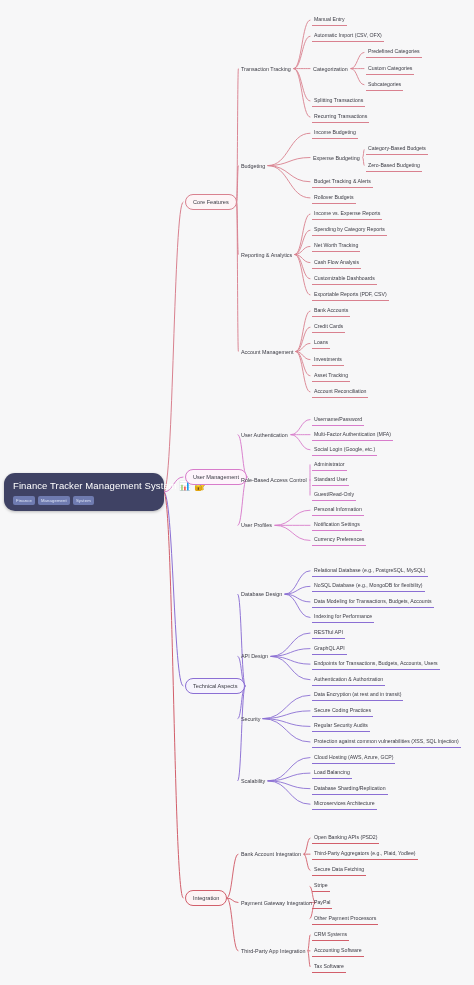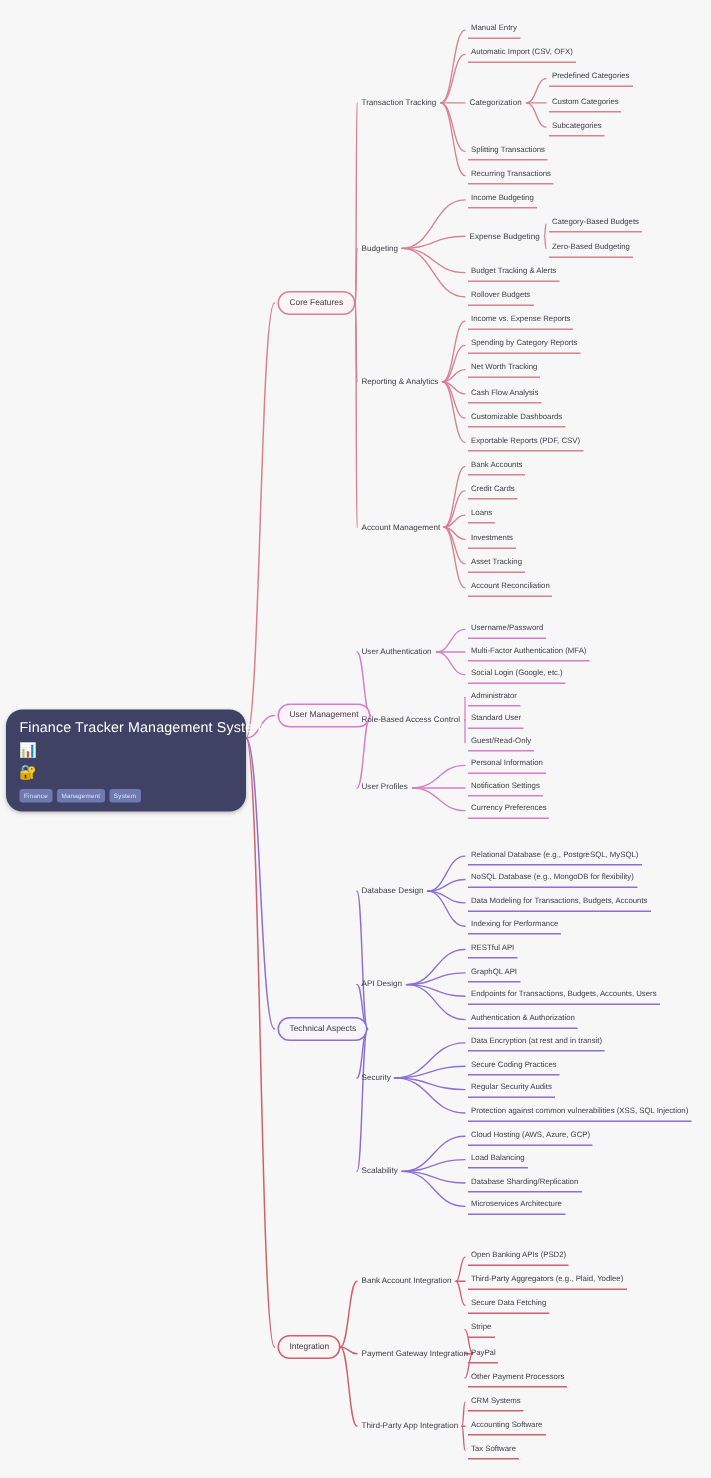--- a/index.html
+++ b/index.html
@@ -21,21 +21,21 @@
     left:4px;top:473px;
     width:160px;
     background:#3f4264;
     border-radius:11px;
     padding:7px 9px 6px 9px;
     color:#ffffff;
     box-shadow:0 1px 3px rgba(0,0,0,.25);
   }
   .root .root-title{
     font-size:9.5px;line-height:12px;letter-spacing:.1px;
-    display:flex;align-items:flex-start;gap:3px;flex-direction:column;
+    display:flex;align-items:flex-start;gap:3px;
   }
   .root .emoji{font-size:9.5px;line-height:12px;}
   .root .tags{margin-top:4px;display:flex;gap:3px;}
   .root .tag{
     background:#6f7bb0;color:#dfe6f7;
     font-size:4.2px;line-height:7px;
     padding:1px 3px;border-radius:2px;
     letter-spacing:.15px;
   }
 

